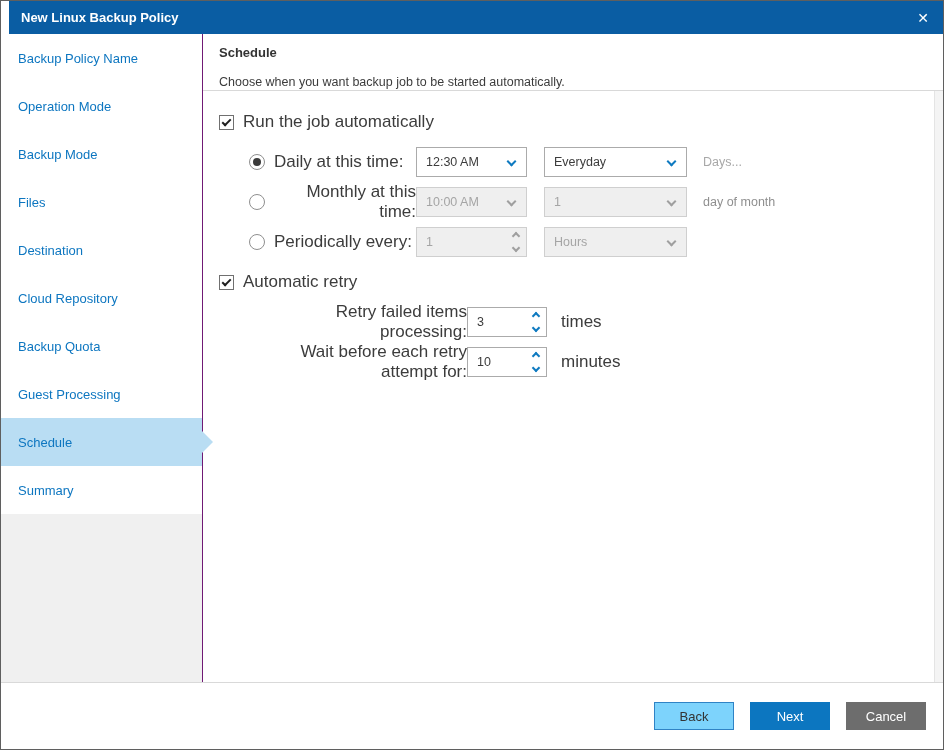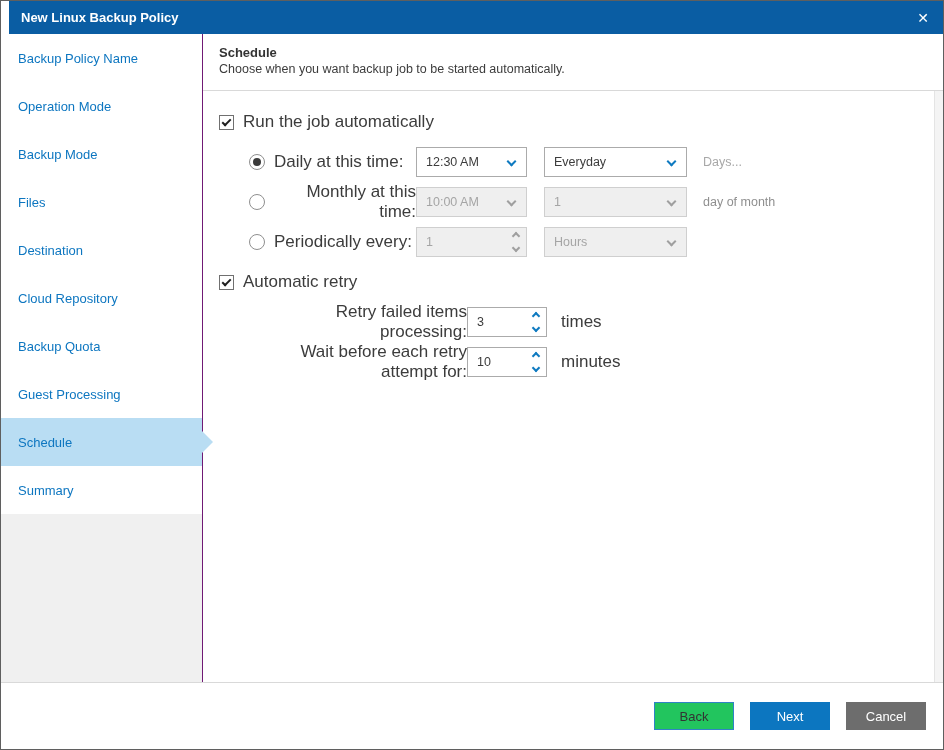--- a/index.html
+++ b/index.html
@@ -29,21 +29,21 @@
   .side-item.selected::after {
     content:""; position:absolute; right:-11px; top:50%; transform:translateY(-50%);
     border-top:11px solid transparent; border-bottom:11px solid transparent;
     border-left:11px solid #b9ddf3;
   }
   .side-filler { flex:1; background:#f0f0f0; }
   
   .main { flex:1; display:flex; flex-direction:column; background:#fff; min-width:0; }
   .main-header { flex:0 0 57px; padding:11px 16px 0 16px; border-bottom:1px solid #d9d9d9; }
   .main-header .h-title { font-size:13px; font-weight:bold; color:#333; }
-  .main-header .h-sub { font-size:12.5px; color:#3c3c3c; margin-top:2px; }
+  .main-header .h-sub { font-size:12.5px; color:#3c3c3c; margin-top:15px; }
   .main-content { flex:1; position:relative; overflow:hidden; }
   .scrollbar {
     position:absolute; top:0; right:0; bottom:0; width:9px;
     background:#f4f4f4; border-left:1px solid #e4e4e4;
   }
   
   .check-row { display:flex; align-items:center; gap:9px; margin-left:16px; height:16px; }
   .check-row.first { margin-top:23px; margin-bottom:17px; }
   .check-row.second { margin-top:17px; margin-bottom:17px; }
   .checkbox {
@@ -96,21 +96,21 @@
   .disabled .chev-down { border-color:#9f9f9f; cursor:default; }
   
   .footer {
     flex:0 0 67px; border-top:1px solid #d9d9d9; background:#fff;
     display:flex; align-items:center; justify-content:flex-end; gap:16px; padding-right:17px;
   }
   .btn {
     width:80px; height:28px; font-size:13px; display:flex; align-items:center;
     justify-content:center; cursor:pointer; user-select:none;
   }
-  .btn-back { background:#22c55e; border:1px solid #2f83c5; color:#333; }
+  .btn-back { background:#7dd3fc; border:1px solid #2f83c5; color:#333; }
   .btn-next { background:#0c76c0; border:1px solid #0c76c0; color:#fff; }
   .btn-cancel { background:#6d6d6d; border:1px solid #6d6d6d; color:#fff; }
 </style>
 </head>
 <body>
 
 <div class="window">
 
   <div class="titlebar">
     <span class="title">New Linux Backup Policy</span>

